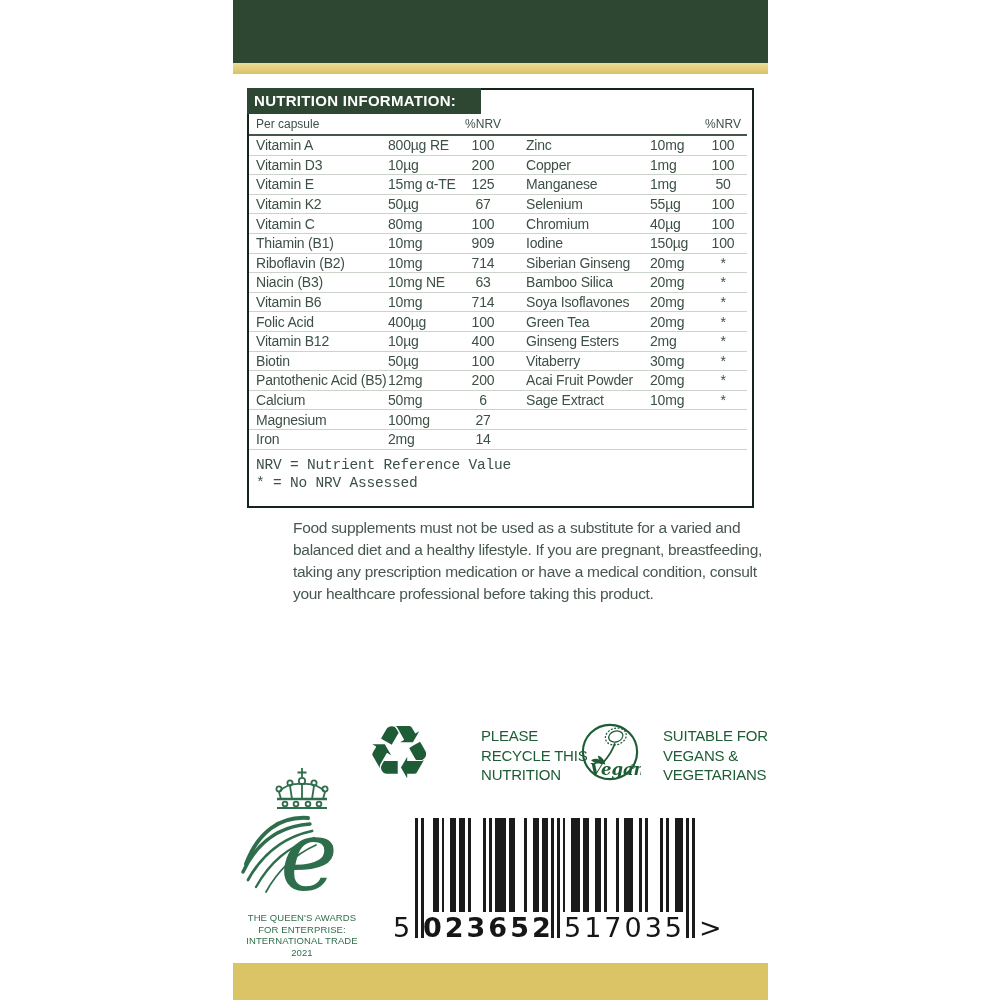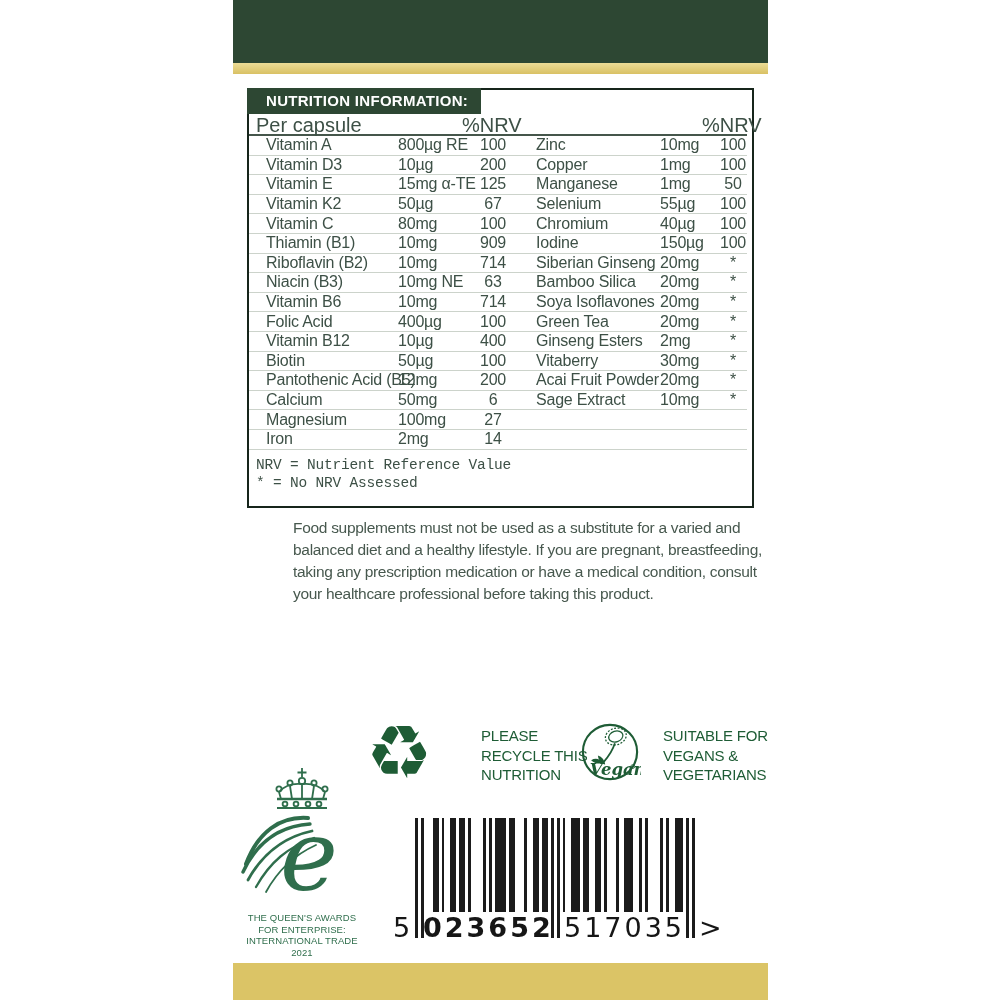--- a/index.html
+++ b/index.html
@@ -11,32 +11,32 @@
   #top-bar{left:233px;top:0;width:535px;height:63px;background:var(--dark_green,#2d4733);}
   #top-stripe{left:233px;top:63px;width:535px;height:11px;
               background:linear-gradient(#ecdc96,#d9c164);}
   #bottom-bar{left:233px;top:963px;width:535px;height:37px;background:var(--gold_bottom,#dbc466);}
 
   
   #nutri-box{left:247px;top:88px;width:507px;height:420px;box-sizing:border-box;
              border:2px solid var(--box_border,#16251b);background:#fff;}
   #nutri-title{margin:-2px 0 0 -2px;width:234px;height:26px;line-height:26px;
                background:var(--dark_green,#2d4733);color:#fff;font-weight:bold;
-               font-size:15px;letter-spacing:.3px;padding-left:19px;box-sizing:border-box;}
+               font-size:15px;letter-spacing:.3px;padding-left:7px;box-sizing:border-box;}
   .tgrid{display:grid;grid-template-columns:132px 74px 42px 22px 124px 52px 42px;
          padding-left:7px;box-sizing:border-box;}
   #head-row{height:22px;align-items:center;border-bottom:2px solid #45564b;
-            font-size:20px;color:var(--table_text,#3d5046);margin-right:5px;}
+            font-size:12px;color:var(--table_text,#3d5046);margin-right:5px;}
   #head-row .h-per{grid-column:1/3;}
   #head-row .h-nrv{text-align:center;}
   #head-row .h-gap{grid-column:4/7;}
   .nrow{display:grid;grid-template-columns:132px 74px 42px 22px 124px 52px 42px;
-        padding-left:17px;height:19.6px;box-sizing:border-box;align-items:center;
+        padding-left:7px;height:19.6px;box-sizing:border-box;align-items:center;
         border-bottom:1px solid var(--row_line,#ccd3cb);margin-right:5px;
-        font-size:16px;letter-spacing:-.2px;color:var(--table_text,#3d5046);white-space:nowrap;}
+        font-size:14px;letter-spacing:-.2px;color:var(--table_text,#3d5046);white-space:nowrap;}
   .c-nrv{text-align:center;}
   #footnotes{padding:6px 0 0 7px;font-size:14.5px;line-height:18px;
              color:var(--table_text,#3d5046);letter-spacing:-.2px;font-family:Liberation Mono, monospace;}
 
   
   #disclaimer{left:247px;top:517px;width:520px;font-size:15.5px;line-height:22px;
               color:var(--body_text,#47584e);letter-spacing:-.3px;}
   .dline{white-space:nowrap;margin-left:46px;}
 
   

